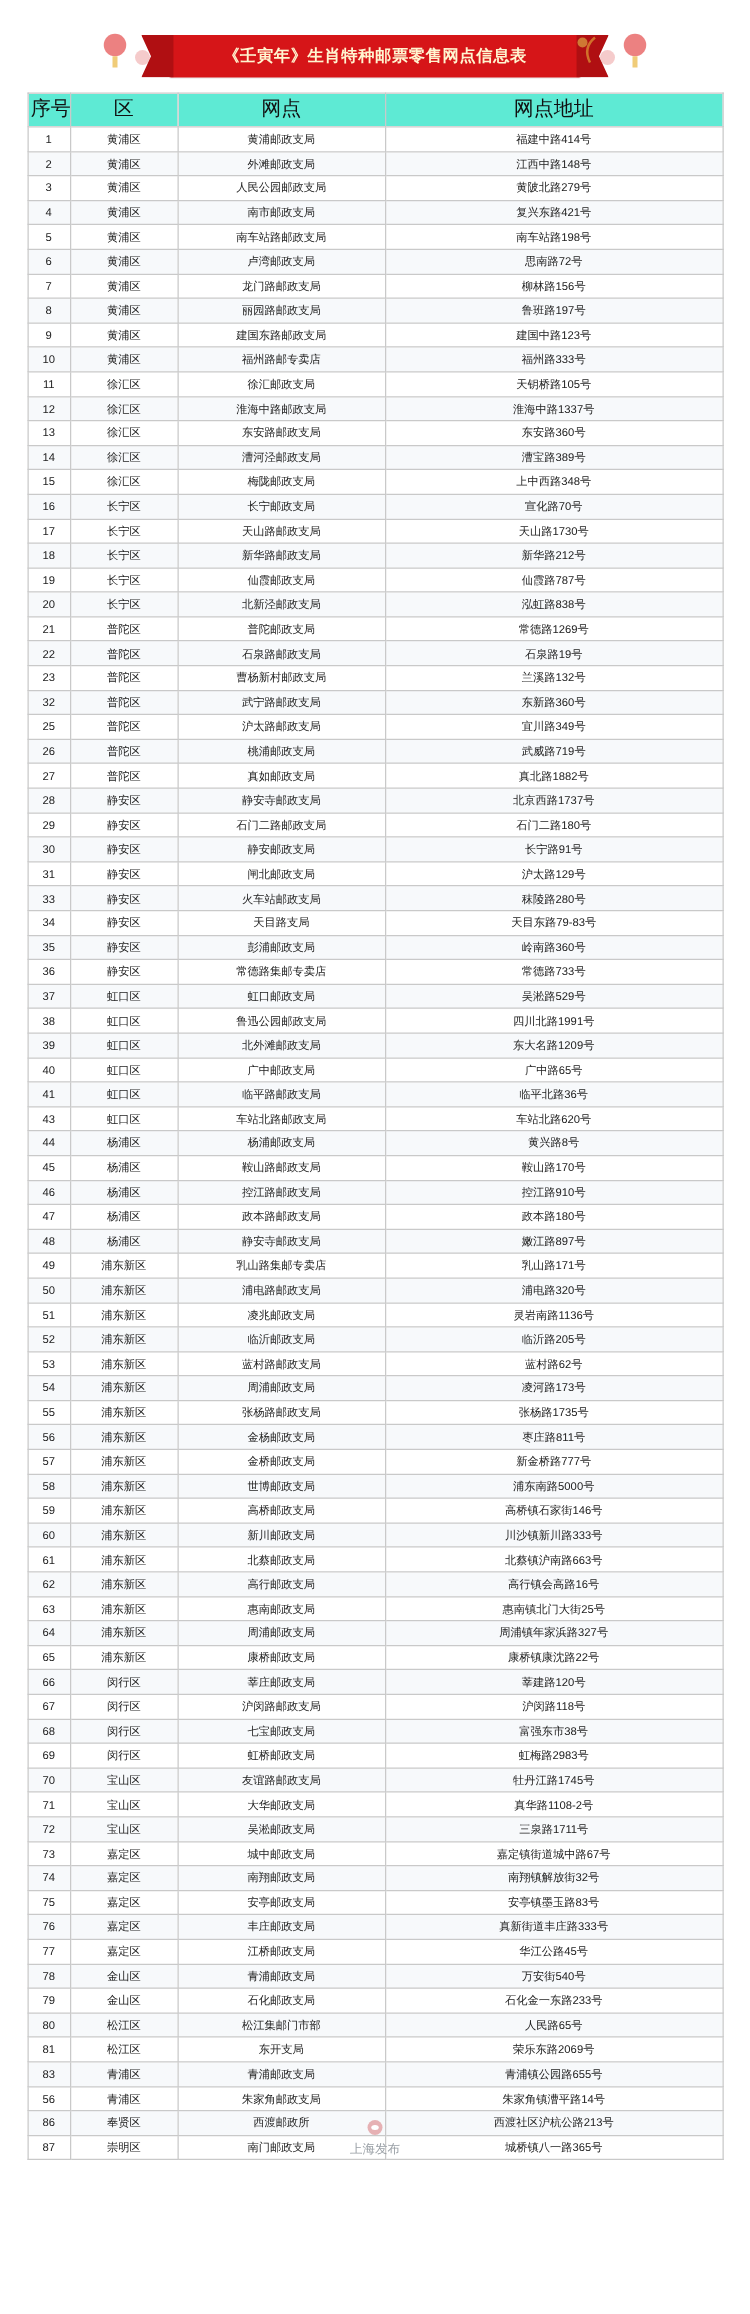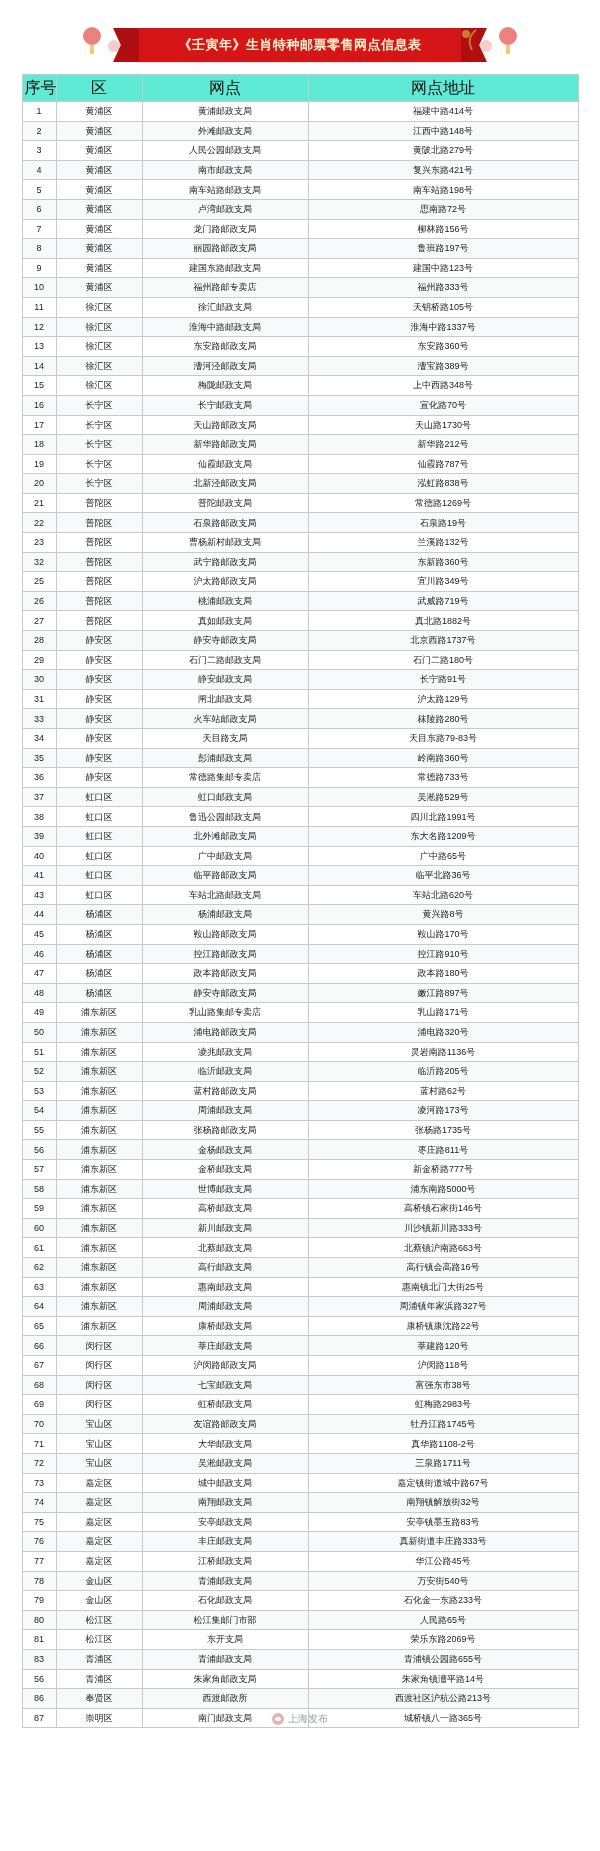--- a/index.html
+++ b/index.html
@@ -104,20 +104,21 @@
     position: absolute;
     bottom: 2px;
     left: 0;
     right: 0;
     display: flex;
     align-items: center;
     justify-content: center;
     gap: 4px;
     font-size: 10px;
     color: #9aa0a6;
+    flex-direction: column;
   }
   .weibo-logo {
     width: 12px;
     height: 12px;
     border-radius: 50%;
     background: #e6b1b4;
     display: inline-block;
     position: relative;
   }
   .weibo-logo::after {

